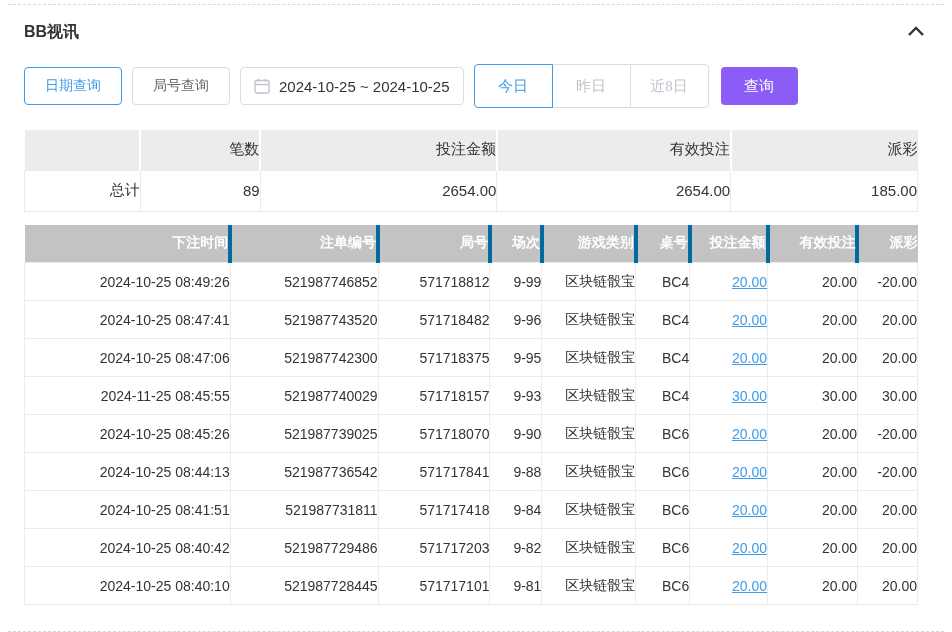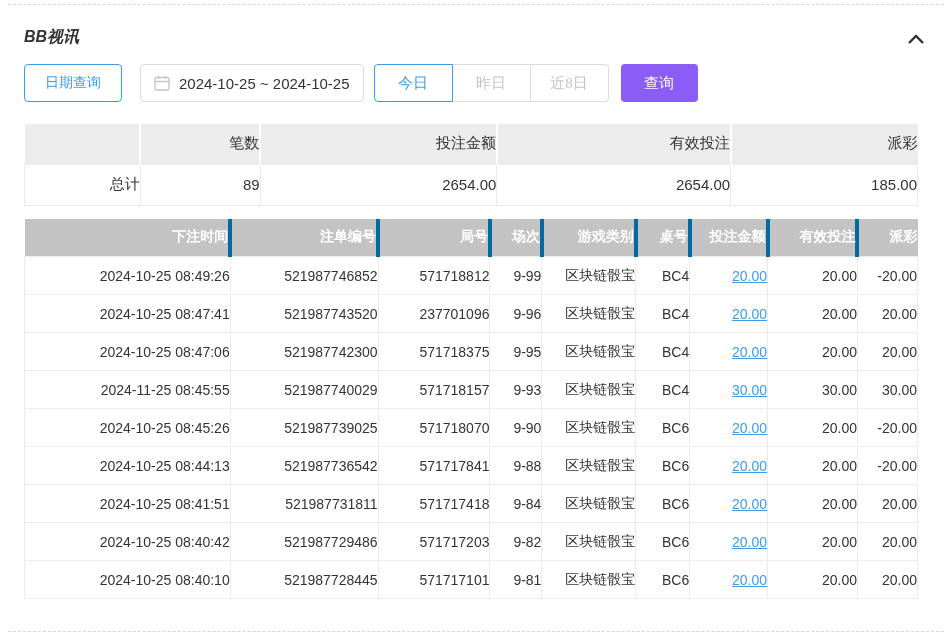--- a/index.html
+++ b/index.html
@@ -3,35 +3,35 @@
 <meta charset="utf-8">
 <style>
   * { margin: 0; padding: 0; box-sizing: border-box; }
   html, body { width: 952px; height: 632px; background: #fff; overflow: hidden; }
   body { font-family: "Liberation Sans", sans-serif; color: #333; position: relative; }
   .top-dashed { position: absolute; top: 4px; left: 8px; right: 8px; border-top: 1px dashed #d6d6d6; }
   .bottom-dashed { position: absolute; bottom: 0; left: 8px; right: 8px; border-top: 1px dashed #d6d6d6; }
   .page { padding: 22px 24px 0 24px; }
 
   
-  .panel-header { display: flex; align-items: flex-end; justify-content: space-between; height: 26px; font-style: italic; }
+  .panel-header { display: flex; align-items: flex-start; justify-content: space-between; height: 26px; }
   .panel-title { font-size: 16px; font-weight: bold; color: #333; }
   .chevron { cursor: pointer; display: inline-flex; padding: 4px; }
 
   
   .filters { display: flex; align-items: center; margin-top: 16px; }
   .btn { height: 38px; font-size: 14px; border-radius: 4px; padding: 0 20px; background: #fff;
          cursor: pointer; font-family: inherit; }
   .outline-blue { color: #3d9be9; border: 1px solid #3d9be9; }
   .outline-gray { color: #666; border: 1px solid #dcdcdc; margin-left: 10px; }
   .date-input { display: flex; align-items: center; gap: 9px; border: 1px solid #dcdcdc; border-radius: 4px;
-                height: 38px; padding: 0 13px; margin-left: 18px; font-size: 15px; color: #333;
+                height: 38px; padding: 0 13px; margin-left: 10px; font-size: 15px; color: #333;
                 cursor: pointer; background: #fff; }
   .btn-group { display: flex; margin-left: 10px; }
-  .btn-group button { height: 38px; width: 79px; background: #fff; border: 1px solid #dcdcdc;
+  .btn-group button { height: 44px; width: 79px; background: #fff; border: 1px solid #dcdcdc;
                       color: #c0c4cc; font-size: 15px; cursor: pointer; margin-left: -1px; font-family: inherit; position: relative; }
   .btn-group button:first-child { border-radius: 4px 0 0 4px; margin-left: 0; }
   .btn-group button:last-child { border-radius: 0 4px 4px 0; font-family: Liberation Serif, serif; }
   .btn-group button.active { border-color: #3d9be9; color: #3d9be9; z-index: 1; }
   .solid-blue { background: #8b5cf6; color: #fff; border: none; margin-left: 12px; width: 77px; font-size: 15px; }
 
   
   table { border-collapse: collapse; width: 894px; text-align: right; }
   .summary { margin-top: 22px; font-size: 15px; }
   .summary thead td { background: #ececec; height: 40px; color: #333; border-left: 2px solid #fff; }
@@ -58,20 +58,21 @@
     <div class="panel-title">BB视讯</div>
     <span class="chevron">
       <svg width="16" height="10" viewBox="0 0 16 10">
           <polyline points="1,9 8,2 15,9" fill="none" stroke="#333" stroke-width="2.4"></polyline>
         </svg>
     </span>
   </div>
 
   <div class="filters">
     <button class="btn outline-blue">日期查询</button>
+    <button class="btn outline-gray">局号查询</button>
     <div class="date-input">
       <span style="display:inline-flex;">
         <svg width="16" height="16" viewBox="0 0 16 16">
             <rect x="1" y="2.5" width="14" height="12.5" rx="1.5" fill="none" stroke="#c0c4cc" stroke-width="1.4"></rect>
             <line x1="1" y1="6.5" x2="15" y2="6.5" stroke="#c0c4cc" stroke-width="1.4"></line>
             <line x1="4.5" y1="0.8" x2="4.5" y2="4" stroke="#c0c4cc" stroke-width="1.4"></line>
             <line x1="11.5" y1="0.8" x2="11.5" y2="4" stroke="#c0c4cc" stroke-width="1.4"></line>
           </svg>
       </span>
       <span>2024-10-25 ~ 2024-10-25</span>
@@ -145,21 +146,21 @@
           <td>9-99</td>
           <td>区块链骰宝</td>
           <td>BC4</td>
           <td><span class="bet-link">20.00</span></td>
           <td>20.00</td>
           <td class="neg">-20.00</td>
         </tr>
         <tr>
           <td>2024-10-25 08:47:41</td>
           <td>521987743520</td>
-          <td>237701096</td>
+          <td>571718482</td>
           <td>9-96</td>
           <td>区块链骰宝</td>
           <td>BC4</td>
           <td><span class="bet-link">20.00</span></td>
           <td>20.00</td>
           <td>20.00</td>
         </tr>
         <tr>
           <td>2024-10-25 08:47:06</td>
           <td>521987742300</td>

